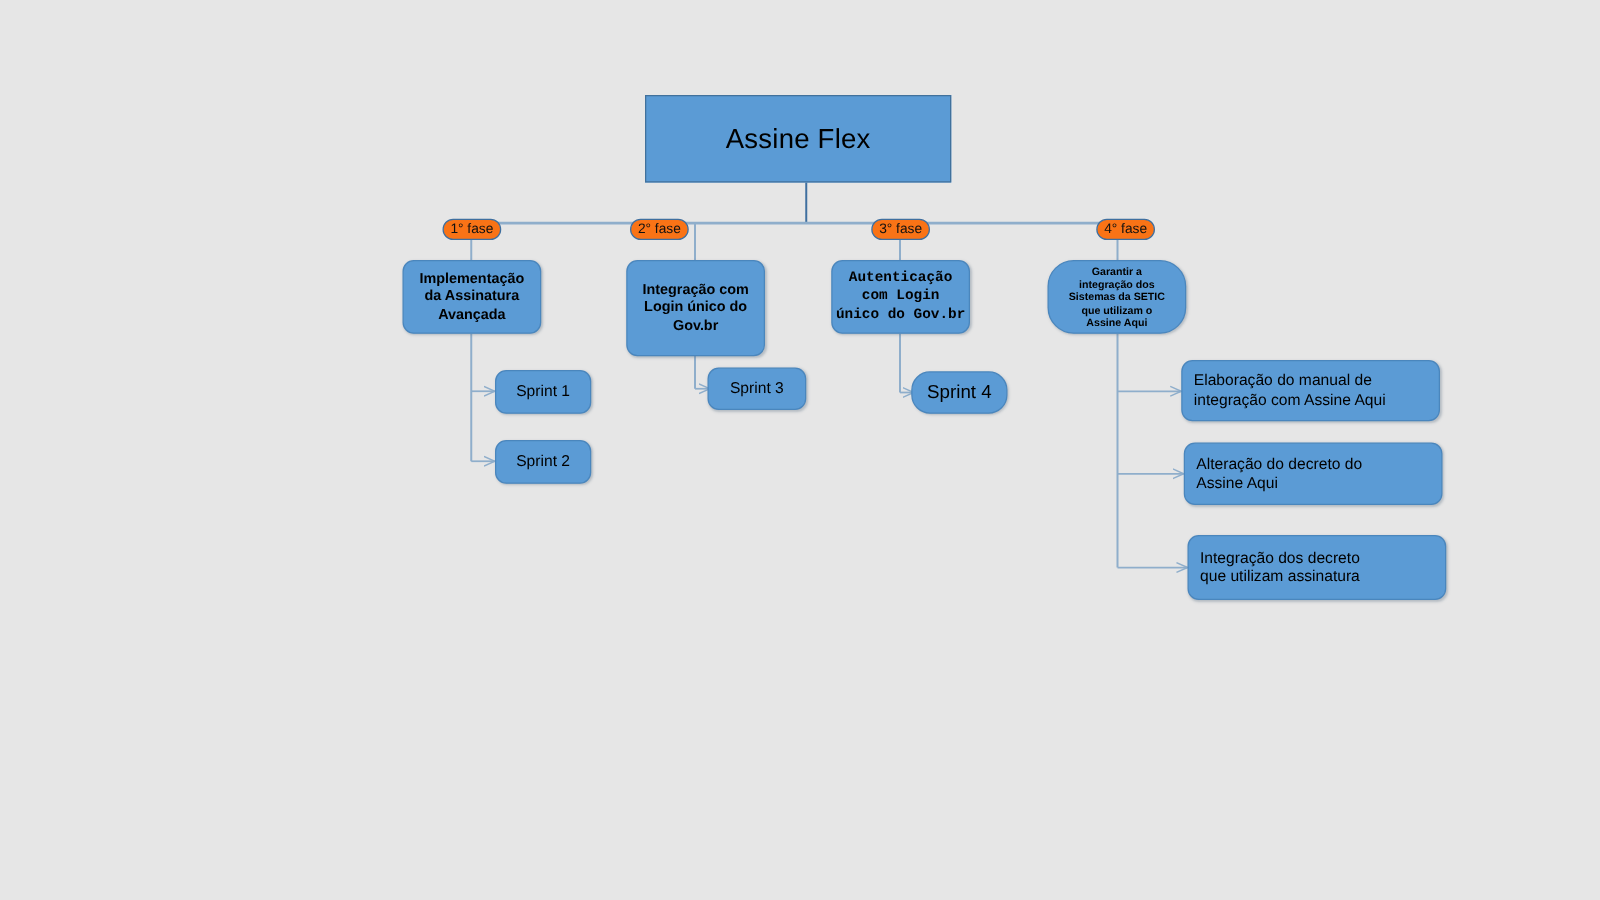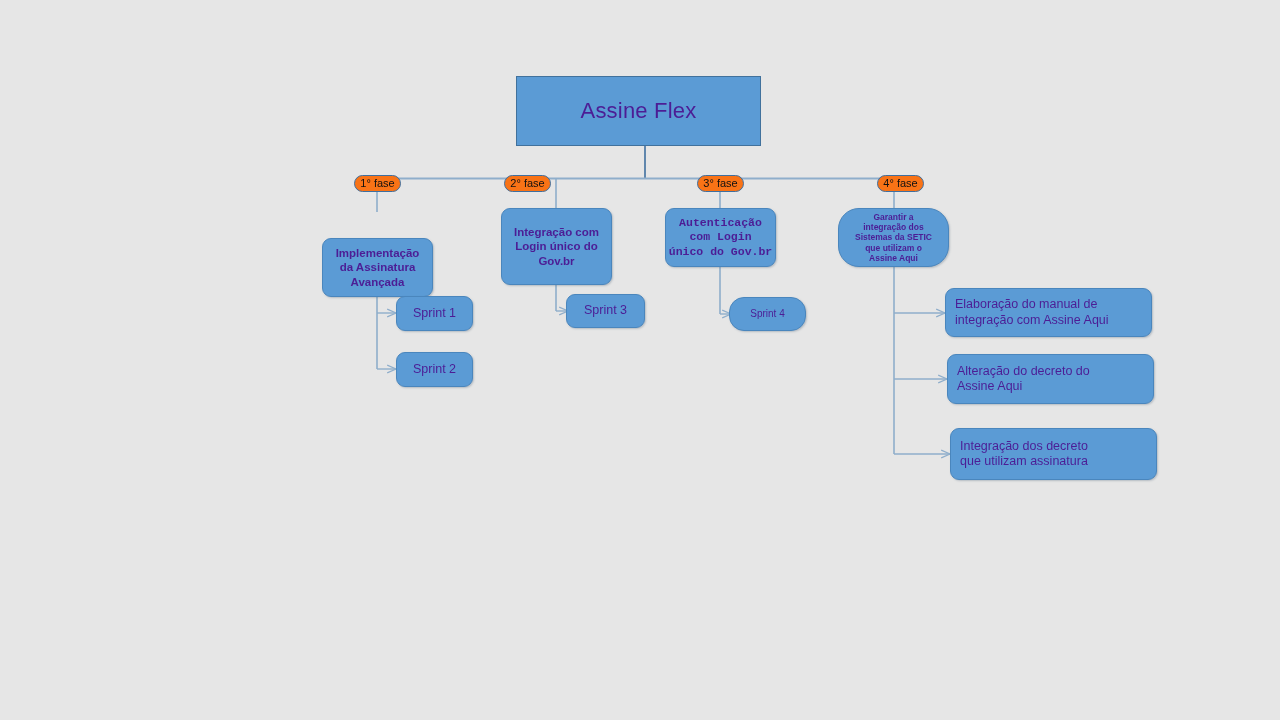--- a/index.html
+++ b/index.html
@@ -27,21 +27,21 @@
     position: absolute;
     left: 0; top: 0;
     width: 1280px;
     height: 720px;
     pointer-events: none;
   }
 
   .node {
     position: absolute;
     box-sizing: border-box;
-    color: #4c1d95;
+    color: #000000;
     display: flex;
     align-items: center;
     justify-content: center;
     text-align: center;
     z-index: 3;
   }
 
   
   .node.root {
     background: #5b9bd5;
@@ -141,21 +141,21 @@
   <div class="pill" style="left:504px; top:175px; width:47px;">
     <span>2° fase</span>
   </div>
   <div class="pill" style="left:697px; top:175px; width:47px;">
     <span>3° fase</span>
   </div>
   <div class="pill" style="left:877px; top:175px; width:47px;">
     <span>4° fase</span>
   </div>
 
-  <div class="node round bold" style="left:322px; top:208px; width:111px; height:59px; font-size:11.5px;margin-top:30px;">
+  <div class="node round bold" style="left:322px; top:208px; width:111px; height:59px; font-size:11.5px;">
     <span class="txt">Implementação
 da Assinatura
 Avançada</span>
   </div>
 
   <div class="node round bold" style="left:501px; top:208px; width:111px; height:77px; font-size:11.5px;">
     <span class="txt">Integração com
 Login único do
 Gov.br</span>
   </div>
@@ -179,21 +179,21 @@
   </div>
 
   <div class="node round" style="left:396px; top:352px; width:77px; height:35px; font-size:12.5px;">
     <span class="txt">Sprint 2</span>
   </div>
 
   <div class="node round" style="left:566px; top:294px; width:79px; height:34px; font-size:12.5px;">
     <span class="txt">Sprint 3</span>
   </div>
 
-  <div class="node round" style="left:729px; top:297px; width:77px; height:34px; font-size:10px;border-radius:15px;">
+  <div class="node round" style="left:729px; top:297px; width:77px; height:34px; font-size:15px;border-radius:15px;">
     <span class="txt">Sprint 4</span>
   </div>
 
   <div class="node round left" style="left:945px; top:288px; width:207px; height:49px; font-size:12.5px;">
     <span class="txt">Elaboração do  manual de
 integração  com Assine Aqui</span>
   </div>
 
   <div class="node round left" style="left:947px; top:354px; width:207px; height:50px; font-size:12.5px;">
     <span class="txt">Alteração do decreto do

